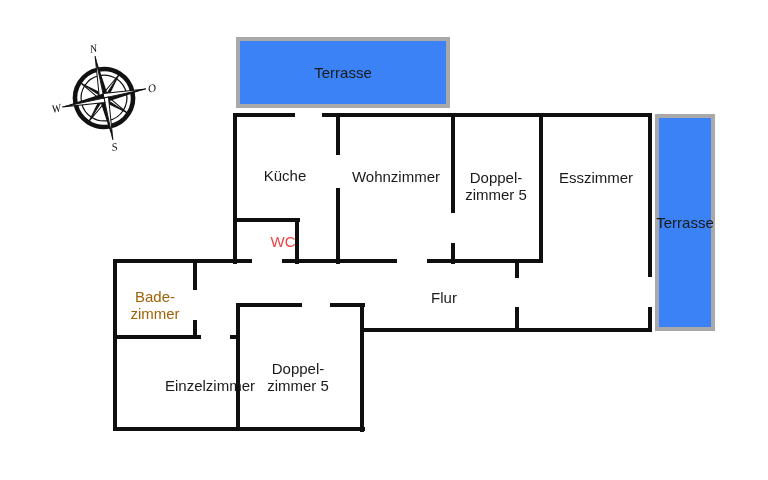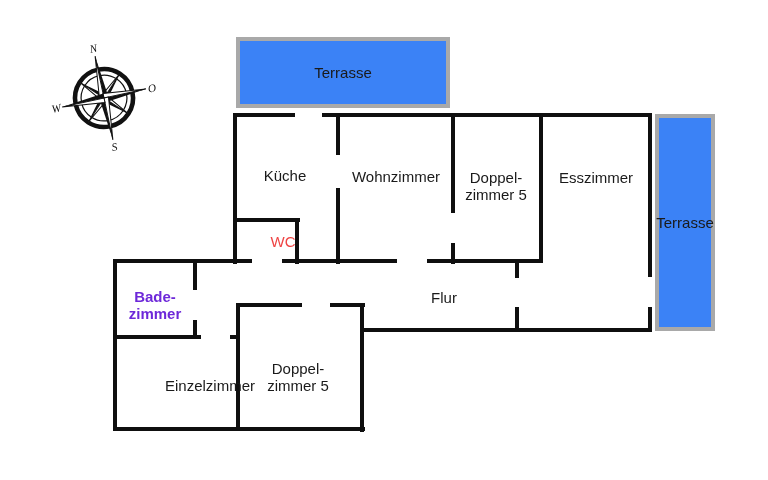--- a/index.html
+++ b/index.html
@@ -151,21 +151,21 @@
       <div class="room-label" style="left: 496px; top: 186px; color: rgb(26, 26, 26);">
         <div>Doppel-</div>
         <div>zimmer 5</div>
       </div>
       <div class="room-label" style="left: 596px; top: 177px; color: rgb(26, 26, 26);">
         <div>Esszimmer</div>
       </div>
       <div class="room-label" style="left: 267px; top: 241px; color: #ef4444; margin-left: 16px;">
         <div>WC</div>
       </div>
-      <div class="room-label" style="left: 155px; top: 305px; color: #6d28d9; font-weight: bold;">
+      <div class="room-label" style="left: 155px; top: 305px; color: #a16207;">
         <div>Bade-</div>
         <div>zimmer</div>
       </div>
       <div class="room-label" style="left: 420px; top: 297px; color: rgb(26, 26, 26); margin-left: 24px;">
         <div>Flur</div>
       </div>
       <div class="room-label" style="left: 178px; top: 385px; color: rgb(26, 26, 26); margin-left: 32px;">
         <div>Einzelzimmer</div>
       </div>
       <div class="room-label" style="left: 298px; top: 377px; color: rgb(26, 26, 26);">

